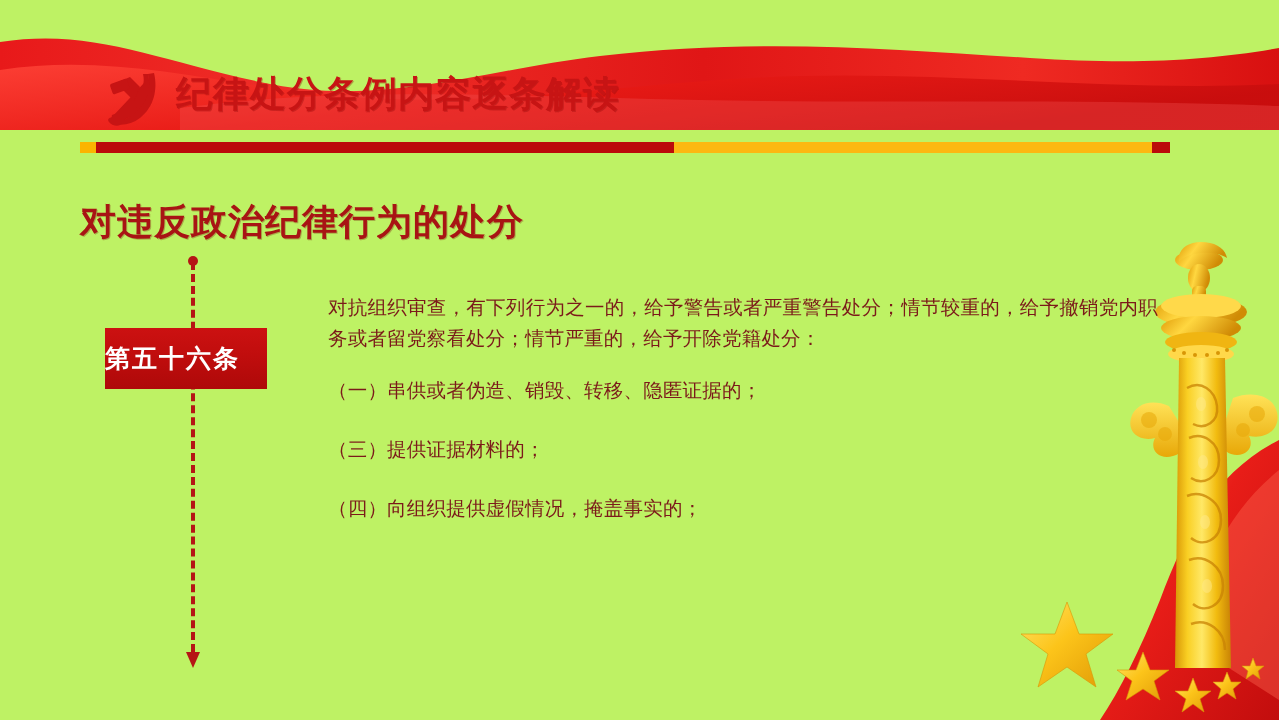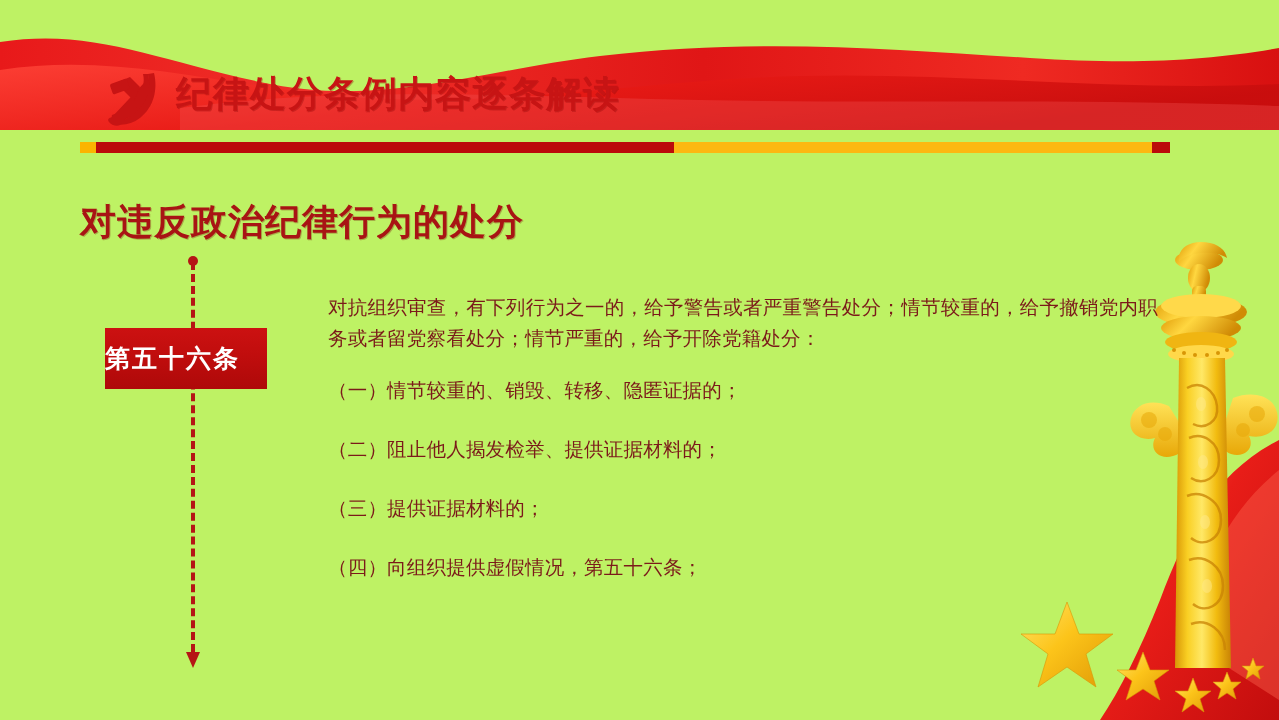--- a/index.html
+++ b/index.html
@@ -362,20 +362,19 @@
   </div>
 
   <div class="article-badge">
     <span>第五十六条</span>
   </div>
 
   <div class="body-block">
     <p class="intro">对抗组织审查，有下列行为之一的，给予警告或者严重警告处分；情节较重的，给予撤销党内职务或者留党察看处分；情节严重的，给予开除党籍处分：</p>
 
     <ul class="clause-list">
-      <li class="clause">（一）情节较重的、销毁、转移、隐匿证据的；</li>
-      <li class="clause">（二）阻止他人揭发检举、提供证据材料的；</li>
+      <li class="clause">（一）串供或者伪造、销毁、转移、隐匿证据的；</li>
       <li class="clause">（三）提供证据材料的；</li>
-      <li class="clause">（四）向组织提供虚假情况，第五十六条；</li>
+      <li class="clause">（四）向组织提供虚假情况，掩盖事实的；</li>
     </ul>
   </div>
 
 </div>
 
 </body></html>

